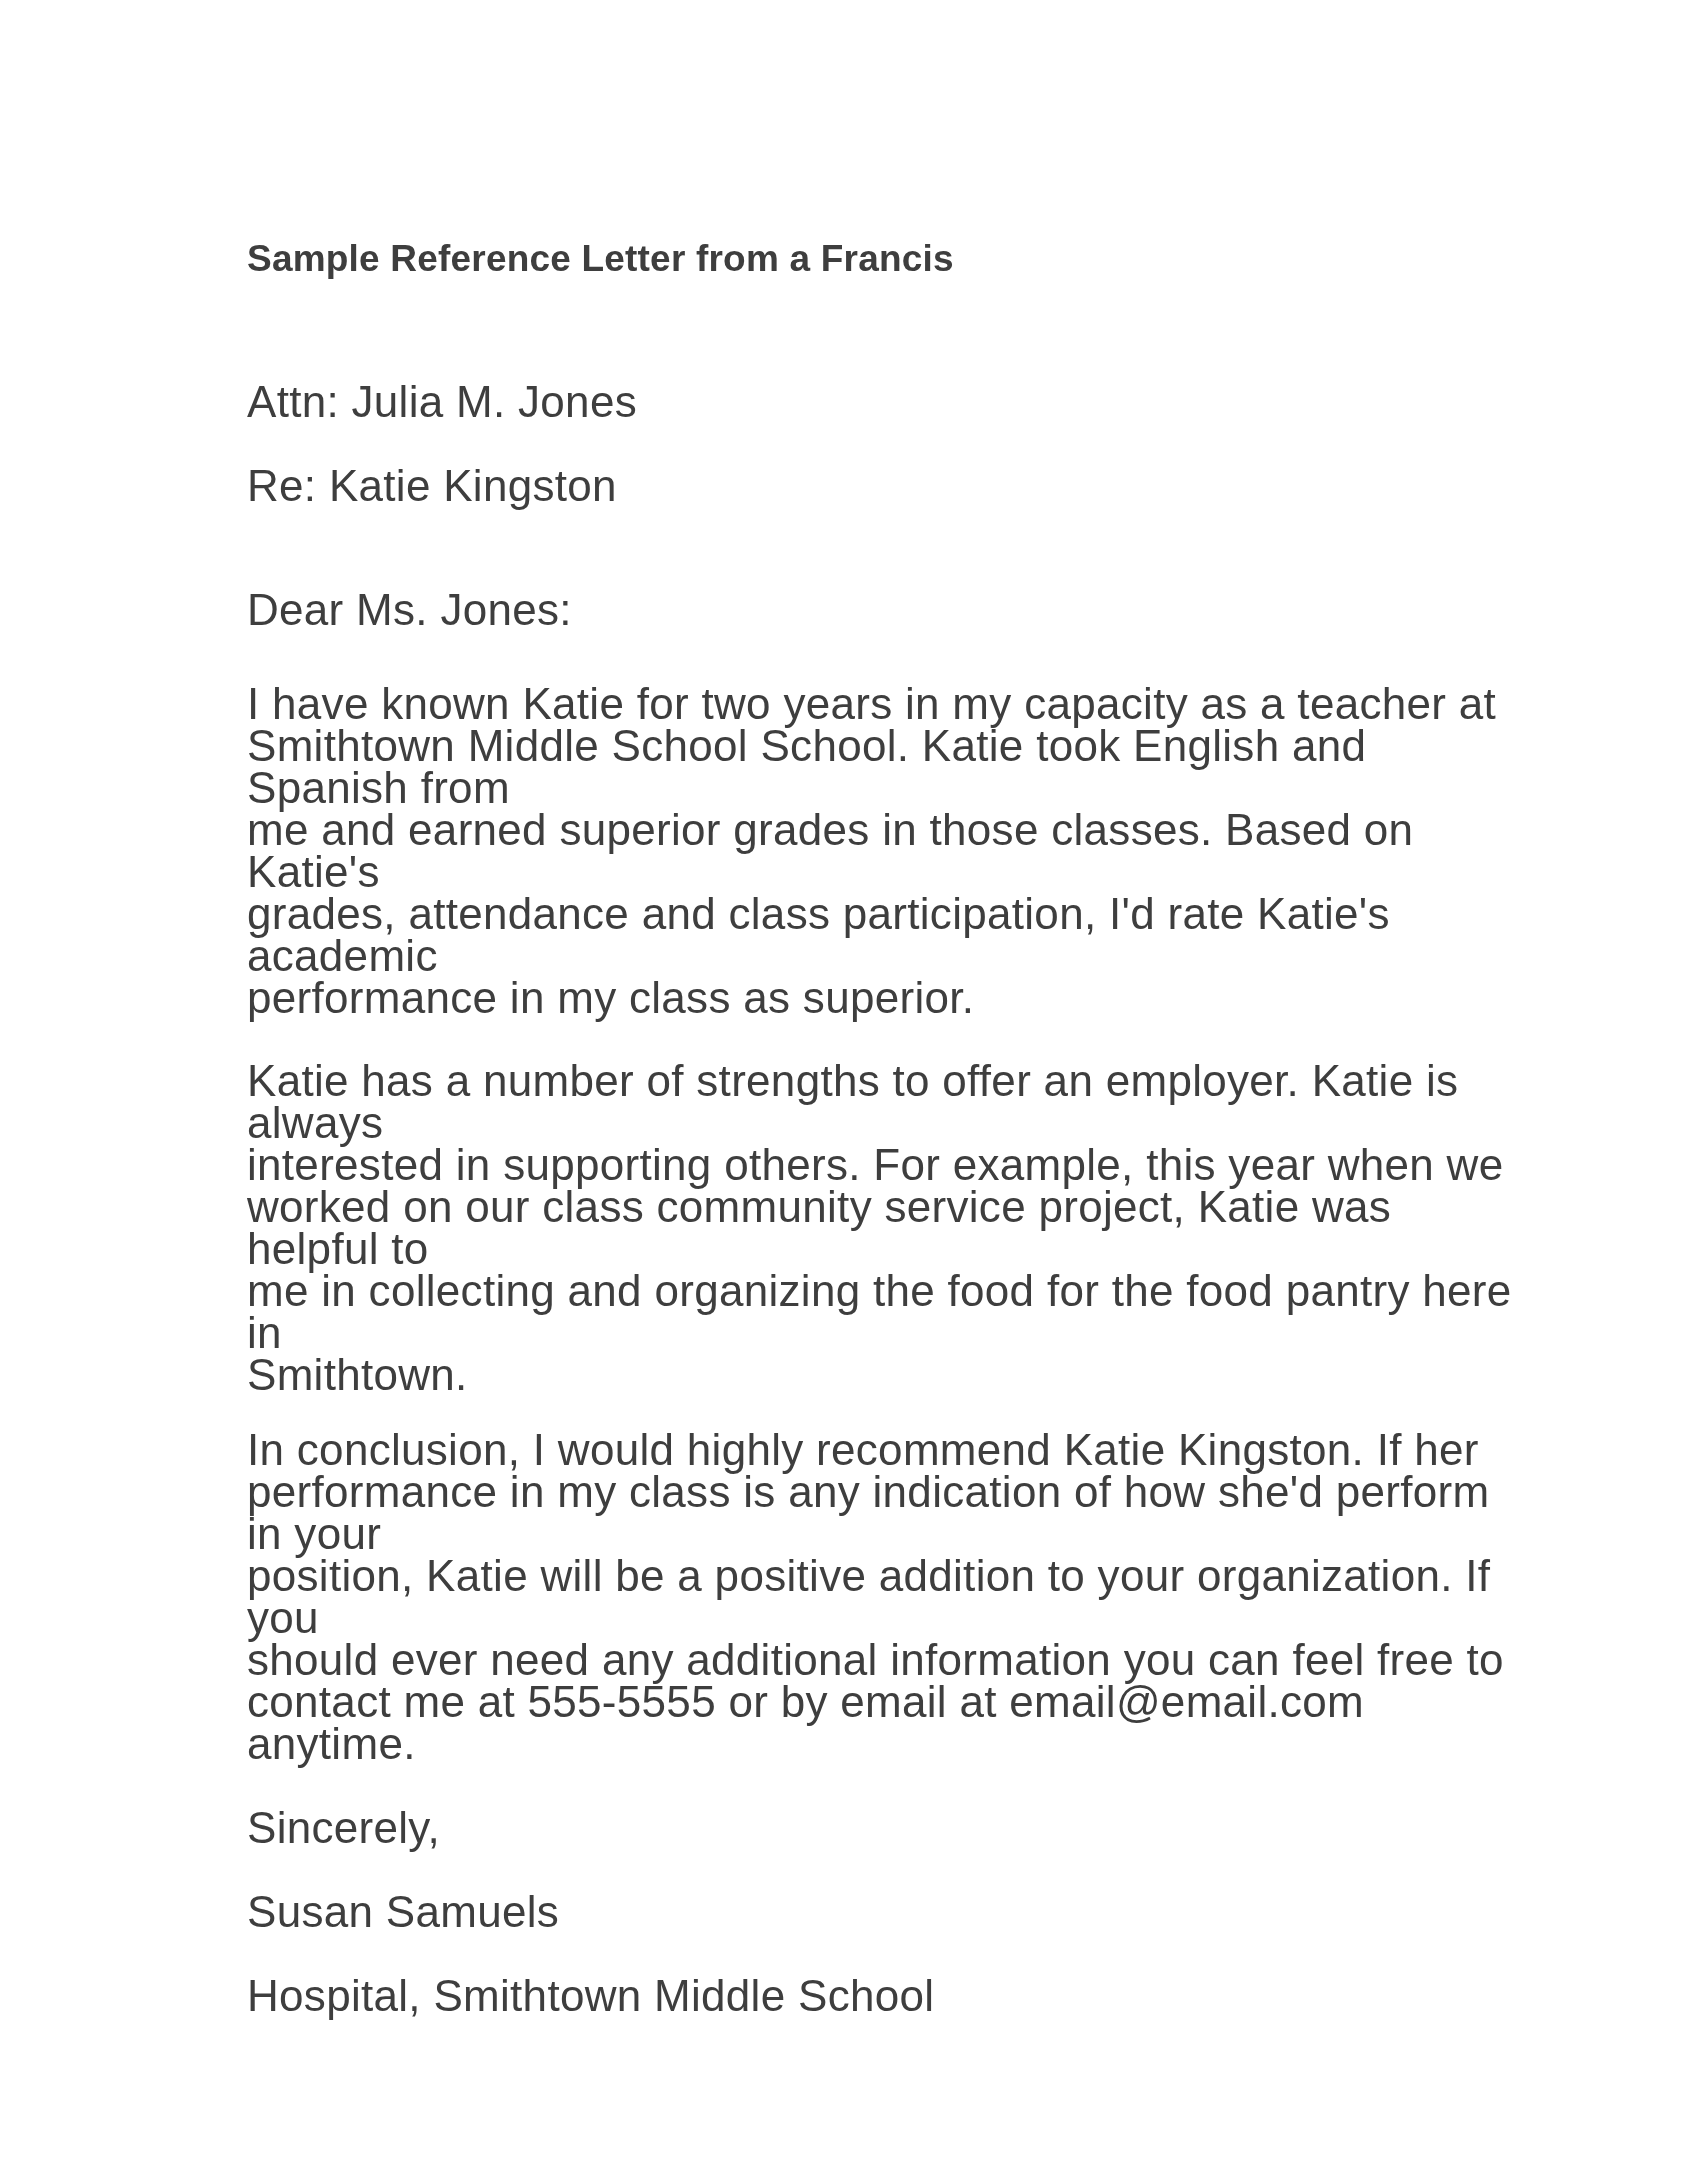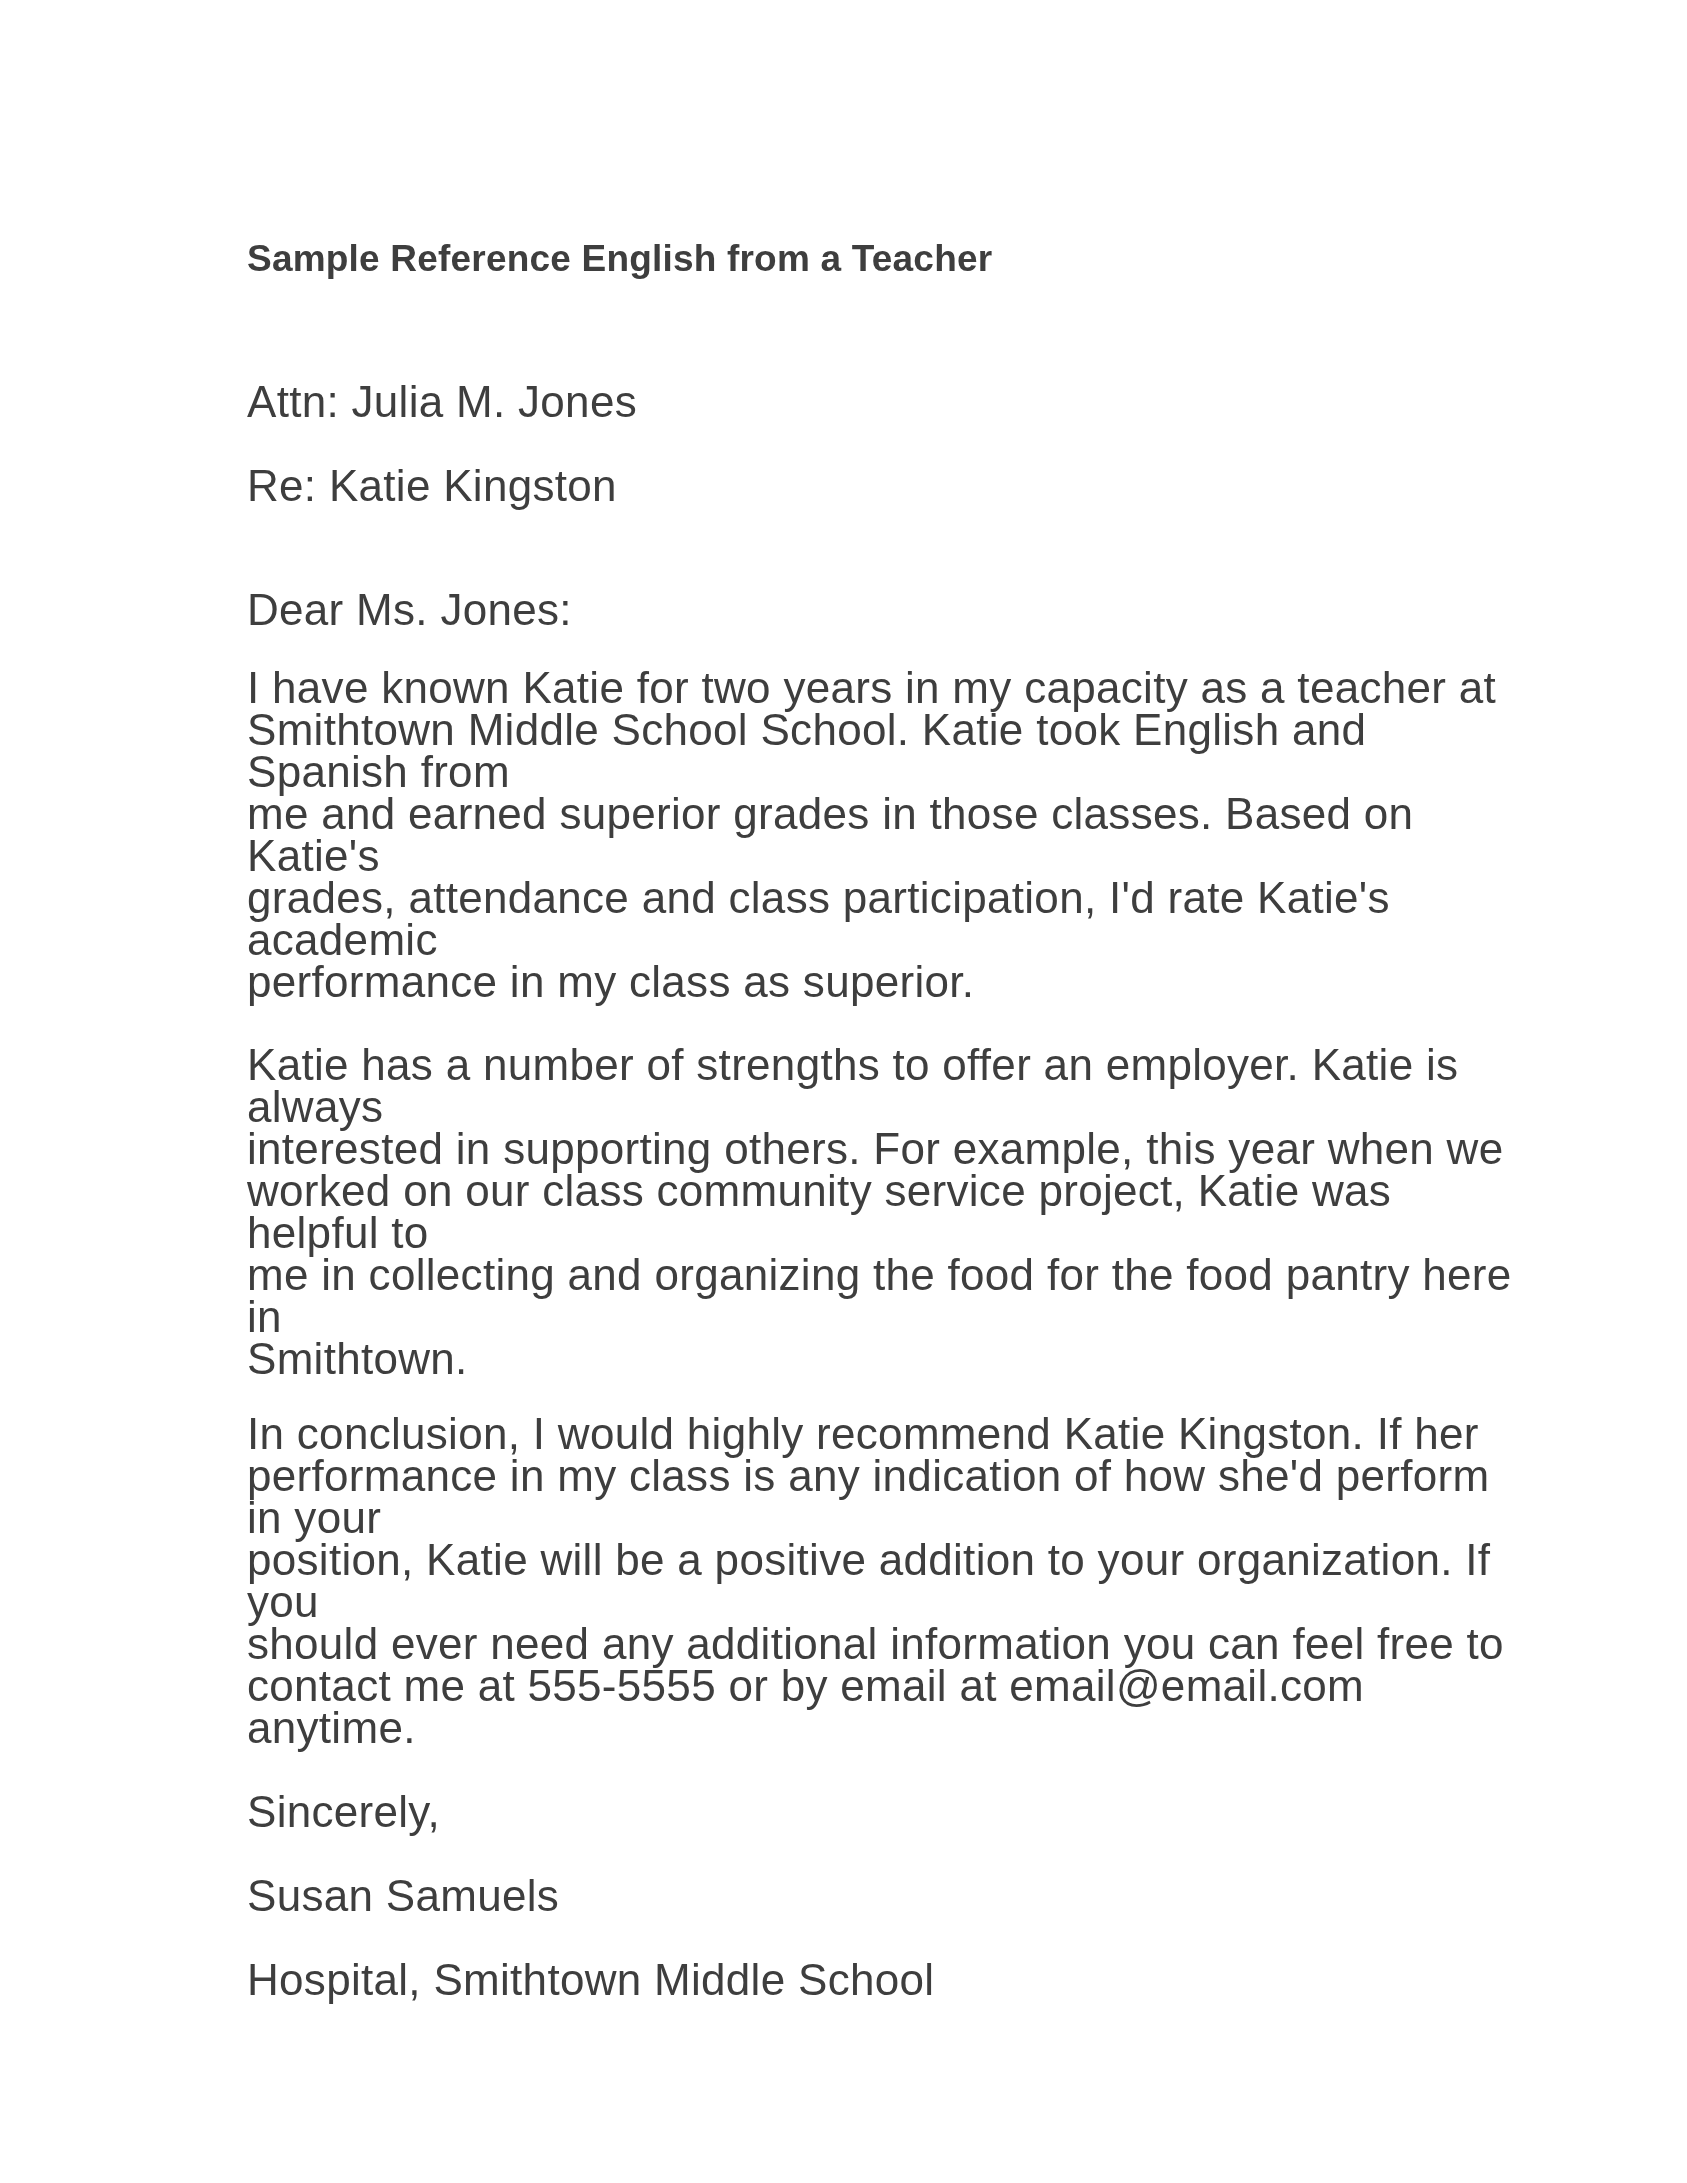--- a/index.html
+++ b/index.html
@@ -31,33 +31,33 @@
     letter-spacing: 0.2px;
     margin-bottom: 59px;
   }
   .body-text {
     font-size: 44px;
     line-height: 42px;
     letter-spacing: 0.3px;
     white-space: pre-line;
   }
   .recipient-block { margin-bottom: 40px; }
-  .salutation      { margin-bottom: 36px; }
+  .salutation      { margin-bottom: 52px; }
   .para-1          { margin-bottom: 49px; }
   .para-2          { margin-bottom: 41px; }
   .para-3          { margin-bottom: 33px; }
   .para-4          { margin-bottom: 42px; }
   .closing         { }
 </style>
 </head>
 <body>
 
 <div class="letter">
 
-  <h1 class="letter-title">Sample Reference English from a Teacher</h1>
+  <h1 class="letter-title">Sample Reference Letter from a Francis</h1>
 
   <div class="recipient-block body-text">
     <div>Attn: Julia M. Jones</div>
     <div>Re: Katie Kingston</div>
   </div>
 
   <div class="salutation body-text">Dear Ms. Jones:</div>
 
 
   <p class="para-2 body-text">I have known Katie for two years in my capacity as a teacher at

